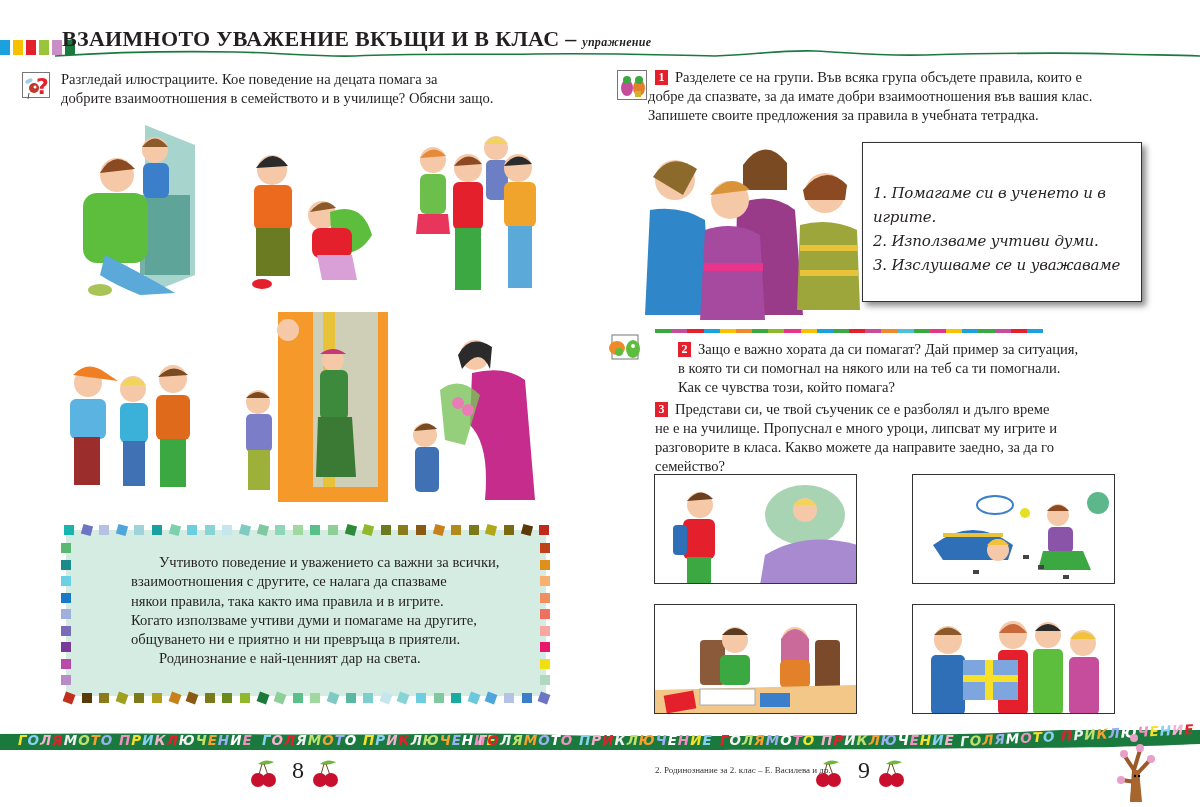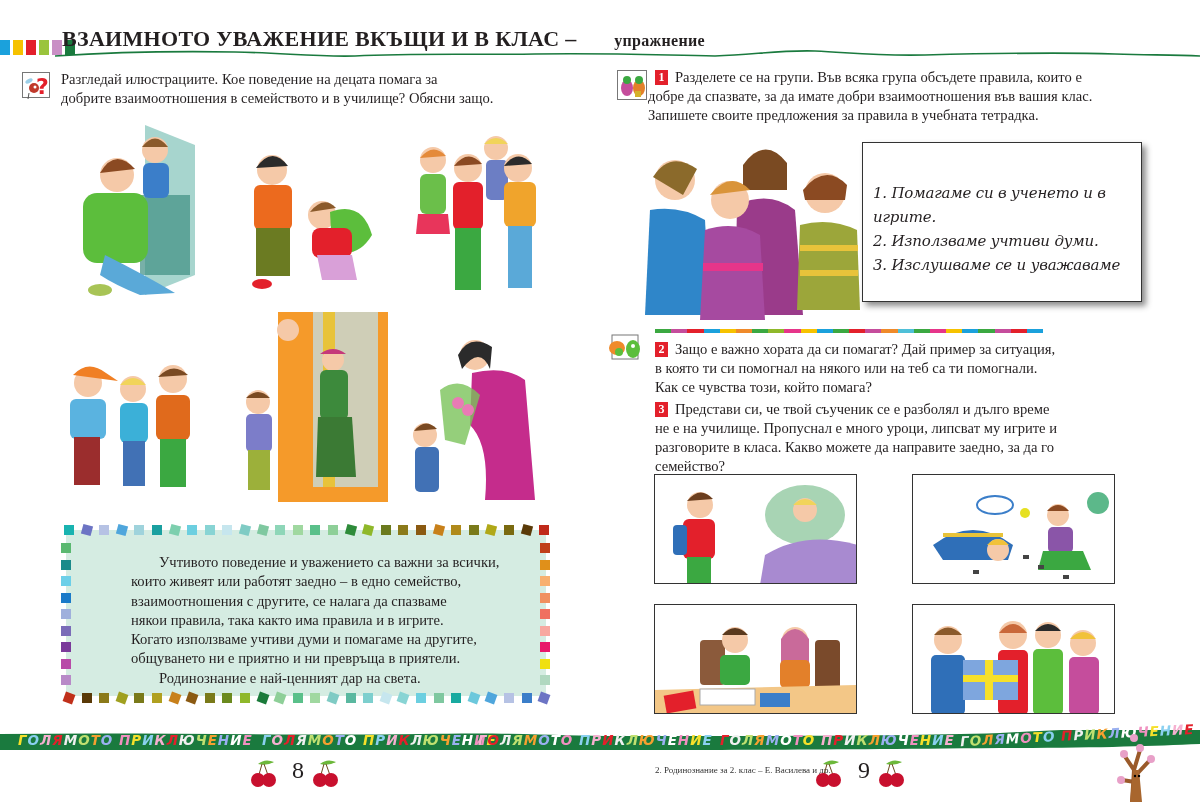--- a/index.html
+++ b/index.html
@@ -3,21 +3,21 @@
 <meta charset="utf-8">
 <style>
   * { box-sizing: border-box; margin: 0; padding: 0; }
   html, body { width: 1200px; height: 807px; background: #ffffff; overflow: hidden; }
   body { position: relative; font-family: "Liberation Serif", "DejaVu Serif", serif; color: #231f20; }
 
   
   .hdr-blocks { position: absolute; left: 0; top: 40px; display: flex; gap: 3px; }
   .hdr-blocks span { display: block; width: 10px; height: 15px; }
   .hdr-title { position: absolute; left: 62px; top: 26px; font-size: 22px; font-weight: bold; letter-spacing: 0.3px; white-space: nowrap; }
-  .hdr-title .sub { font-size: 16px; font-weight: bold; margin-left: 32px; }
+  .hdr-title .sub { font-size: 12px; font-style: italic; font-weight: bold; }
   .hdr-line { position: absolute; left: 55px; top: 48px; width: 1145px; height: 12px; }
 
   
   .para { position: absolute; font-size: 14.6px; line-height: 19px; }
   .num-badge { display: inline-block; width: 13px; height: 15px; background: #e3202b; color: #fff; font-size: 12px; line-height: 15px; text-align: center; font-weight: bold; margin-right: 7px; vertical-align: 1px; }
   .icon-box { position: absolute; border: 1px solid #777; background: #fff; }
 
   
   .illus { position: absolute; }
   .illus svg { width: 100%; height: 100%; display: block; }
@@ -247,21 +247,20 @@
     <div class="sq" style="left: 540px; top: 576px; background: rgb(248, 176, 112);"></div>
     <div class="sq" style="left: 540px; top: 592.5px; background: rgb(240, 144, 96);"></div>
     <div class="sq" style="left: 540px; top: 609px; background: rgb(240, 112, 96);"></div>
     <div class="sq" style="left: 540px; top: 625.5px; background: rgb(248, 168, 160);"></div>
     <div class="sq" style="left: 540px; top: 642px; background: rgb(232, 24, 106);"></div>
     <div class="sq" style="left: 540px; top: 658.5px; background: rgb(240, 224, 16);"></div>
     <div class="sq" style="left: 540px; top: 675px; background: rgb(176, 216, 192);"></div>
   </div>
 <div class="info-text">
   <p class="ind">Учтивото поведение и уважението са важни за всички,</p>
-  <p>които живеят или работят заедно – в едно семейство,</p>
   <p>взаимоотношения с другите, се налага да спазваме</p>
   <p>някои правила, така както има правила и в игрите.</p>
   <p>Когато използваме учтиви думи и помагаме на другите,</p>
   <p>общуването ни е приятно и ни превръща в приятели.</p>
   <p class="ind">Родинознание е най-ценният дар на света.</p>
 </div>
 
 <div class="icon-box" style="left:617px; top:70px; width:30px; height:30px;">
   <svg viewBox="0 0 30 30" width="30" height="30">
     <ellipse cx="9" cy="17" rx="6" ry="8" fill="#c54d9c"></ellipse>
@@ -334,21 +333,21 @@
 
 <div style="position:absolute; left:606px; top:333px; width:38px; height:28px;">
   <svg viewBox="0 0 38 28" width="38" height="28">
     <rect x="6" y="2" width="26" height="24" fill="none" stroke="#777" stroke-width="1"></rect>
     <ellipse cx="11" cy="15" rx="8" ry="7" fill="#ef8a2a"></ellipse>
       <circle cx="13" cy="19" r="4" fill="#5cbe3c"></circle>
     <ellipse cx="27" cy="16" rx="7" ry="9" fill="#5cbe3c"></ellipse>
       <circle cx="27" cy="13" r="2" fill="#fff"></circle>
   </svg>
 </div>
-<div class="para" style="left:655px; top:340px; width:440px;">
+<div class="para" style="left:678px; top:340px; width:440px;">
   <div><span class="num-badge">2</span><span>Защо е важно хората да си помагат? Дай пример за ситуация,</span></div>
   <div>в която ти си помогнал на някого или на теб са ти помогнали.</div>
   <div>Как се чувства този, който помага?</div>
 </div>
 
 <div class="para" style="left:655px; top:400px; width:440px;">
   <div><span class="num-badge">3</span><span>Представи си, че твой съученик се е разболял и дълго време</span></div>
   <div>не е на училище. Пропуснал е много уроци, липсват му игрите и</div>
   <div>разговорите в класа. Какво можете да направите заедно, за да го</div>
   <div>семейство?</div>

